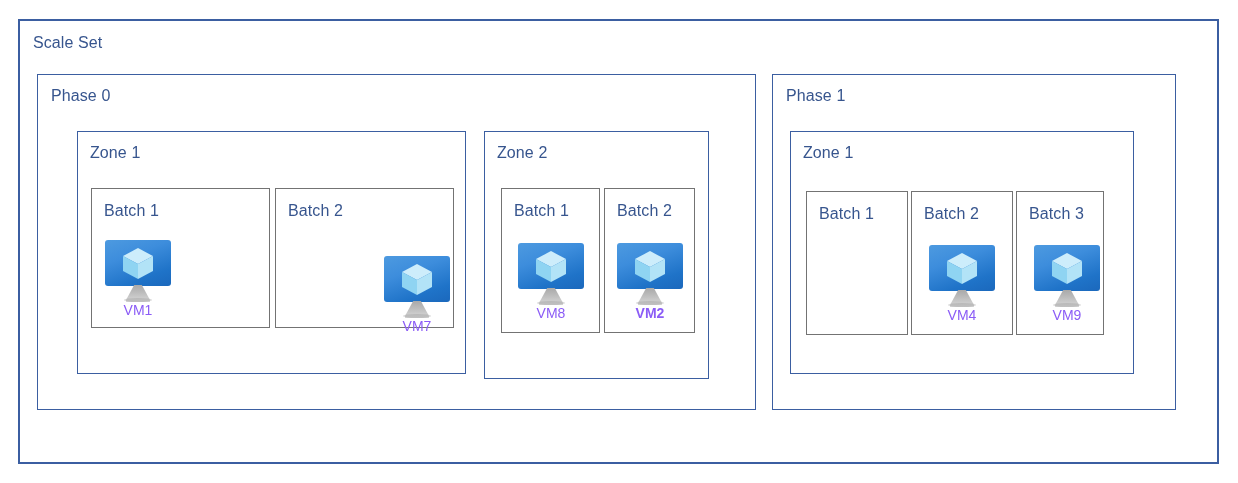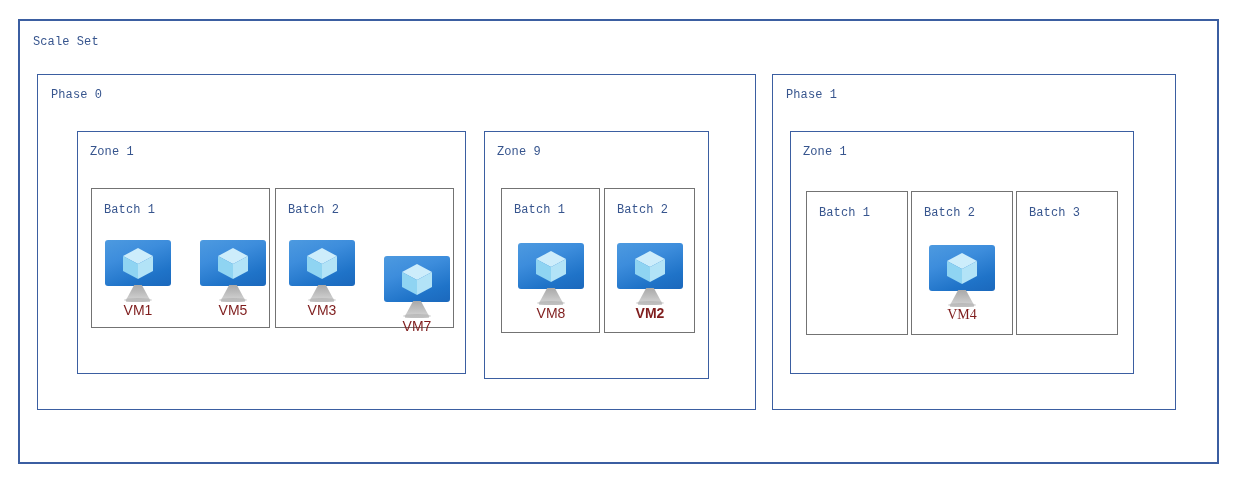--- a/index.html
+++ b/index.html
@@ -40,25 +40,24 @@
     border: 1px solid #3B5EA1;
   }
 
   .batch {
     border: 1px solid #737373;
   }
 
   .box-title {
     position: absolute;
     color: #37558E;
-    font-size: 12px;
+    font-size: 16px;
     line-height: 19px;
     white-space: nowrap;
     letter-spacing: 0.1px;
-    font-family: Liberation Mono, monospace;
   }
 
   .scale-set > .box-title { left: 13px; top: 12px; }
   .phase    > .box-title { left: 13px; top: 11px; }
   .zone     > .box-title { left: 12px; top: 11px; text-align: center; }
   .batch    > .box-title { left: 12px; top: 12px; }
 
   
   .vm {
     position: absolute;
@@ -67,21 +66,21 @@
   }
   .vm-icon {
     position: relative;
     width: 66px;
     height: 62px;
     margin: 0 auto;
   }
   .vm-label {
     font-size: 14px;
     line-height: 16px;
-    color: #7f1d1d;
+    color: #8b5cf6;
     margin-top: 0px;
     white-space: nowrap;
   }
 
   
   .screen {
     position: absolute;
     left: 0;
     top: 0;
     width: 66px;
@@ -167,69 +166,41 @@
           <div class="face top"></div>
           <div class="face left"></div>
           <div class="face right"></div>
         </div>
       </div>
       <div class="stand"></div>
       <div class="stand-shadow"></div>
     </div>
     <div class="vm-label">VM1</div>
   </div>
-  <div class="vm" style="left:200px; top:240px;">
-    <div class="vm-icon">
-      <div class="screen">
-        <div class="cube">
-          <div class="face top"></div>
-          <div class="face left"></div>
-          <div class="face right"></div>
-        </div>
-      </div>
-      <div class="stand"></div>
-      <div class="stand-shadow"></div>
-    </div>
-    <div class="vm-label">VM5</div>
-  </div>
 
   <div class="box batch" style="left:275px; top:188px; width:179px; height:140px;">
     <div class="box-title">Batch 2</div>
   </div>
-  <div class="vm" style="left:289px; top:240px;">
-    <div class="vm-icon">
-      <div class="screen">
-        <div class="cube">
-          <div class="face top"></div>
-          <div class="face left"></div>
-          <div class="face right"></div>
-        </div>
-      </div>
-      <div class="stand"></div>
-      <div class="stand-shadow"></div>
-    </div>
-    <div class="vm-label">VM3</div>
-  </div>
   <div class="vm" style="left:384px; top:256px;">
     <div class="vm-icon">
       <div class="screen">
         <div class="cube">
           <div class="face top"></div>
           <div class="face left"></div>
           <div class="face right"></div>
         </div>
       </div>
       <div class="stand"></div>
       <div class="stand-shadow"></div>
     </div>
     <div class="vm-label">VM7</div>
   </div>
 
   <div class="box zone" style="left:484px; top:131px; width:225px; height:248px;">
-    <div class="box-title">Zone 9</div>
+    <div class="box-title">Zone 2</div>
   </div>
 
   <div class="box batch" style="left:501px; top:188px; width:99px; height:145px;">
     <div class="box-title">Batch 1</div>
   </div>
   <div class="vm" style="left:518px; top:243px;">
     <div class="vm-icon">
       <div class="screen">
         <div class="cube">
           <div class="face top"></div>
@@ -269,32 +240,46 @@
     <div class="box-title">Zone 1</div>
   </div>
 
   <div class="box batch" style="left:806px; top:191px; width:102px; height:144px;">
     <div class="box-title">Batch 1</div>
   </div>
 
   <div class="box batch" style="left:911px; top:191px; width:102px; height:144px;">
     <div class="box-title">Batch 2</div>
   </div>
-  <div class="vm" style="left:929px; top:245px;font-family:Liberation Serif, serif;">
+  <div class="vm" style="left:929px; top:245px;">
     <div class="vm-icon">
       <div class="screen">
         <div class="cube">
           <div class="face top"></div>
           <div class="face left"></div>
           <div class="face right"></div>
         </div>
       </div>
       <div class="stand"></div>
       <div class="stand-shadow"></div>
     </div>
     <div class="vm-label">VM4</div>
   </div>
 
-  <div class="box batch" style="left:1016px; top:191px; width:102px; height:144px;">
+  <div class="box batch" style="left:1016px; top:191px; width:88px; height:144px;">
     <div class="box-title">Batch 3</div>
   </div>
+  <div class="vm" style="left:1034px; top:245px;">
+    <div class="vm-icon">
+      <div class="screen">
+        <div class="cube">
+          <div class="face top"></div>
+          <div class="face left"></div>
+          <div class="face right"></div>
+        </div>
+      </div>
+      <div class="stand"></div>
+      <div class="stand-shadow"></div>
+    </div>
+    <div class="vm-label">VM9</div>
+  </div>
 
 </div>
 
 </body></html>

